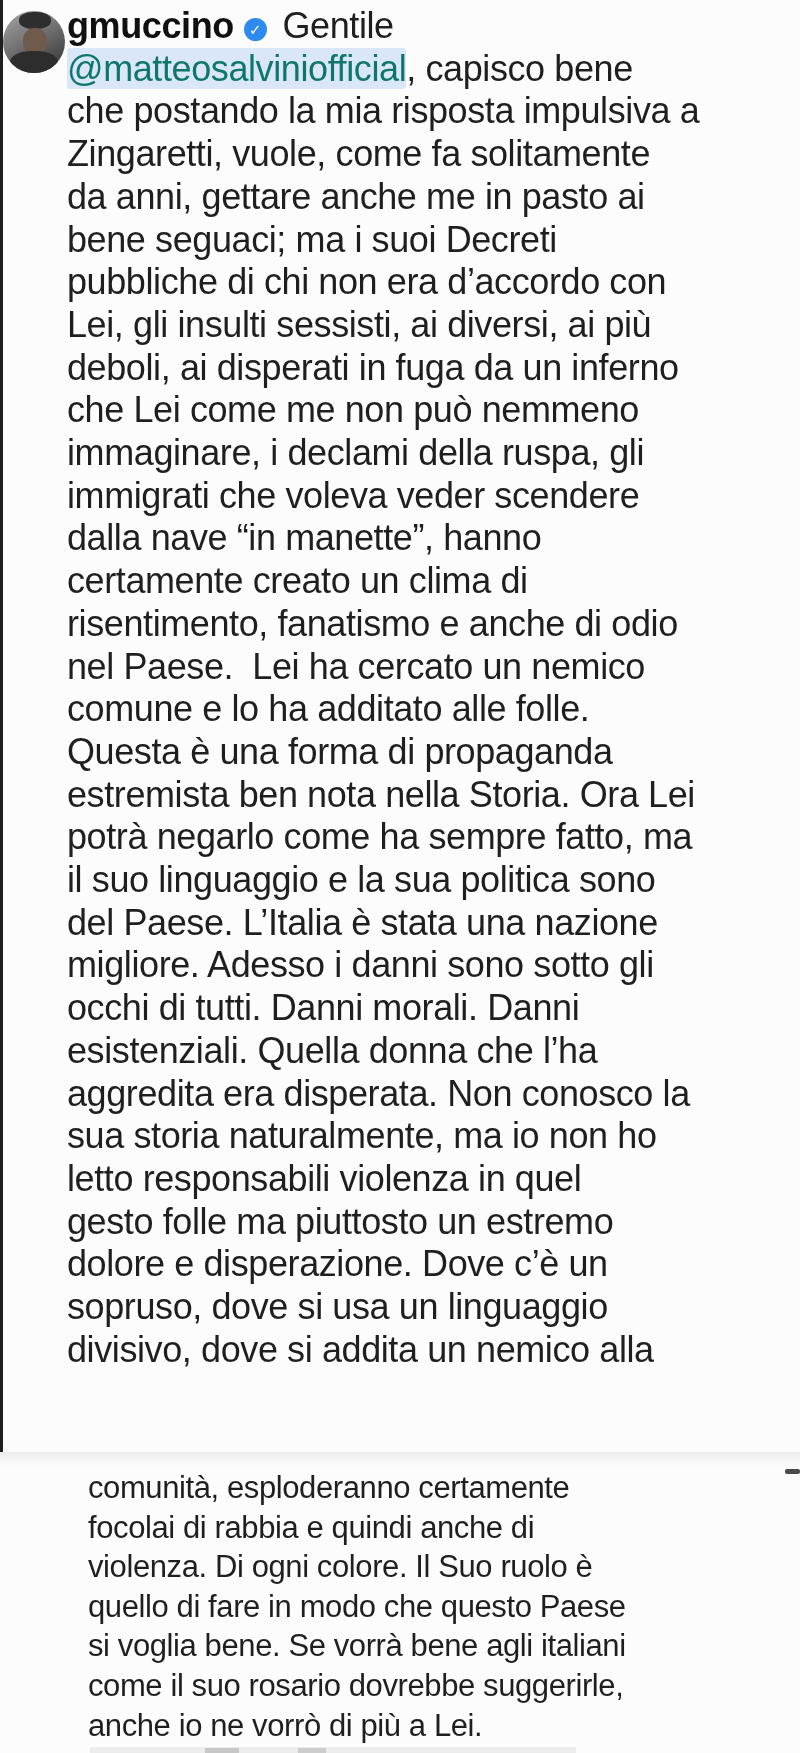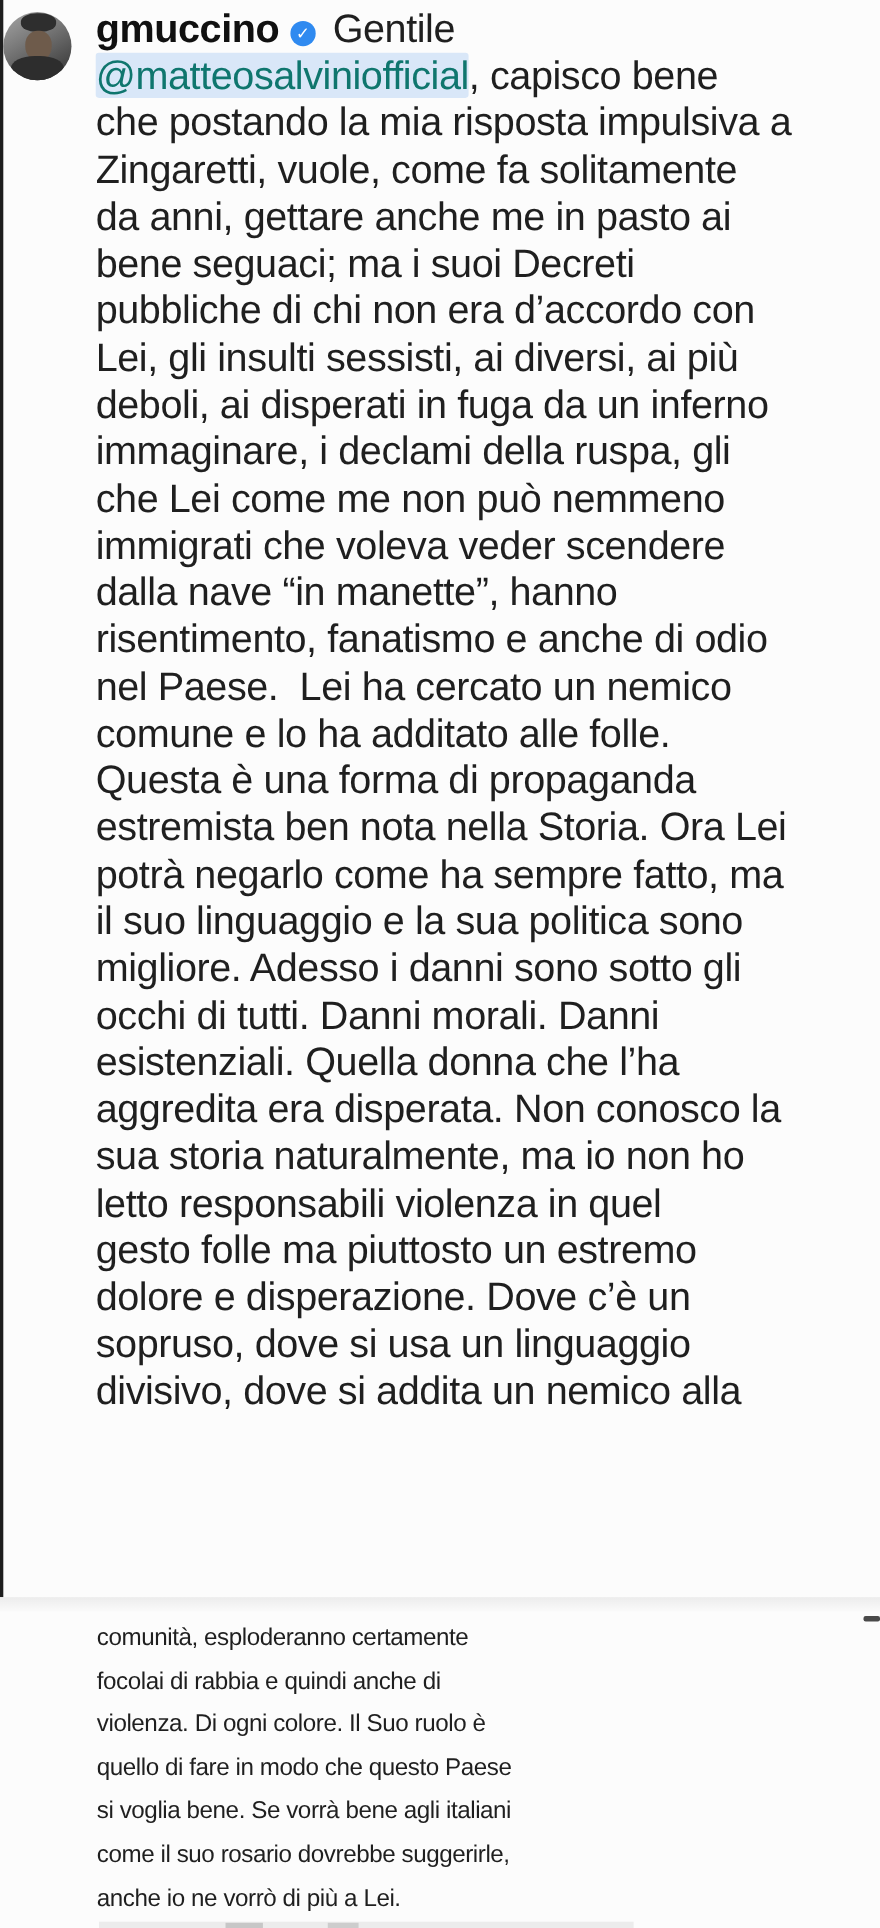--- a/index.html
+++ b/index.html
@@ -10,34 +10,34 @@
   }
   
   .left-edge{position:absolute;left:0;top:0;width:3px;height:1452px;background:#1e1e1e;}
   
   .avatar{position:absolute;left:3px;top:11px;width:62px;height:62px;border-radius:50%;
     overflow:hidden;background:linear-gradient(150deg,#a6a6a6 0%,#7a7a7a 38%,#474747 80%,#5c5c5c 100%);}
   .avatar .hat{position:absolute;left:16px;top:1px;width:32px;height:17px;background:#2e2e2e;border-radius:45%;}
   .avatar .face{position:absolute;left:20px;top:17px;width:24px;height:27px;background:#6e5b4b;border-radius:46%;}
   .avatar .body{position:absolute;left:7px;top:40px;width:48px;height:24px;background:#2d2d2d;border-radius:45% 45% 0 0;}
   
-  .comment{position:absolute;left:87px;top:5px;width:705px;color:#1f1f1f;
+  .comment{position:absolute;left:67px;top:5px;width:705px;color:#1f1f1f;
     font-size:36px;line-height:42.7px;letter-spacing:-0.4px;}
   .tline{white-space:pre;}
   .username{font-weight:bold;color:#101010;}
   .badge{display:inline-block;width:23px;height:23px;border-radius:50%;background:#2f8af0;
     color:#ffffff;font-size:15px;line-height:23px;text-align:center;font-weight:bold;
     margin:0 6px 0 10px;transform:translateY(-3px);letter-spacing:0;}
   .mention{color:#0f766e;background:#d9e7f8;border-radius:3px;}
   
   .seam{position:absolute;left:0;top:1452px;width:800px;height:13px;
     background:linear-gradient(#ececec,#fafafa);}
   
   .bottom-text{position:absolute;left:88px;top:1468px;width:650px;color:#1f1f1f;
-    font-size:22px;line-height:39.6px;letter-spacing:-0.4px;}
+    font-size:31px;line-height:39.6px;letter-spacing:-0.4px;}
   
   .right-dash{position:absolute;right:0;top:1469px;width:15px;height:5px;background:#4a4a4a;border-radius:2px;}
   
   .bottom-strip{position:absolute;left:90px;top:1747px;width:486px;height:6px;background:#ececec;}
   .smudge-a{position:absolute;left:205px;top:1748px;width:34px;height:5px;background:#c7c7c7;}
   .smudge-b{position:absolute;left:298px;top:1748px;width:28px;height:5px;background:#cdcdcd;}
 </style>
 </head>
 <body>
 
@@ -53,31 +53,33 @@
   <div class="tline"><span class="username">gmuccino</span><span class="badge">✓</span><span> Gentile</span></div>
   <div class="tline"><span class="mention">@matteosalviniofficial</span><span>, capisco bene</span></div>
   <div>
       <div class="tline">che postando la mia risposta impulsiva a</div>
       <div class="tline">Zingaretti, vuole, come fa solitamente</div>
       <div class="tline">da anni, gettare anche me in pasto ai</div>
       <div class="tline">bene seguaci; ma i suoi Decreti</div>
       <div class="tline">pubbliche di chi non era d’accordo con</div>
       <div class="tline">Lei, gli insulti sessisti, ai diversi, ai più</div>
       <div class="tline">deboli, ai disperati in fuga da un inferno</div>
+      <div class="tline">che Lei come me non può nemmeno</div>
       <div class="tline">immaginare, i declami della ruspa, gli</div>
-      <div class="tline">che Lei come me non può nemmeno</div>
       <div class="tline">immigrati che voleva veder scendere</div>
       <div class="tline">dalla nave “in manette”, hanno</div>
+      <div class="tline">certamente creato un clima di</div>
       <div class="tline">risentimento, fanatismo e anche di odio</div>
       <div class="tline">nel Paese.  Lei ha cercato un nemico</div>
       <div class="tline">comune e lo ha additato alle folle.</div>
       <div class="tline">Questa è una forma di propaganda</div>
       <div class="tline">estremista ben nota nella Storia. Ora Lei</div>
       <div class="tline">potrà negarlo come ha sempre fatto, ma</div>
       <div class="tline">il suo linguaggio e la sua politica sono</div>
+      <div class="tline">del Paese. L’Italia è stata una nazione</div>
       <div class="tline">migliore. Adesso i danni sono sotto gli</div>
       <div class="tline">occhi di tutti. Danni morali. Danni</div>
       <div class="tline">esistenziali. Quella donna che l’ha</div>
       <div class="tline">aggredita era disperata. Non conosco la</div>
       <div class="tline">sua storia naturalmente, ma io non ho</div>
       <div class="tline">letto responsabili violenza in quel</div>
       <div class="tline">gesto folle ma piuttosto un estremo</div>
       <div class="tline">dolore e disperazione. Dove c’è un</div>
       <div class="tline">sopruso, dove si usa un linguaggio</div>
       <div class="tline">divisivo, dove si addita un nemico alla</div>

